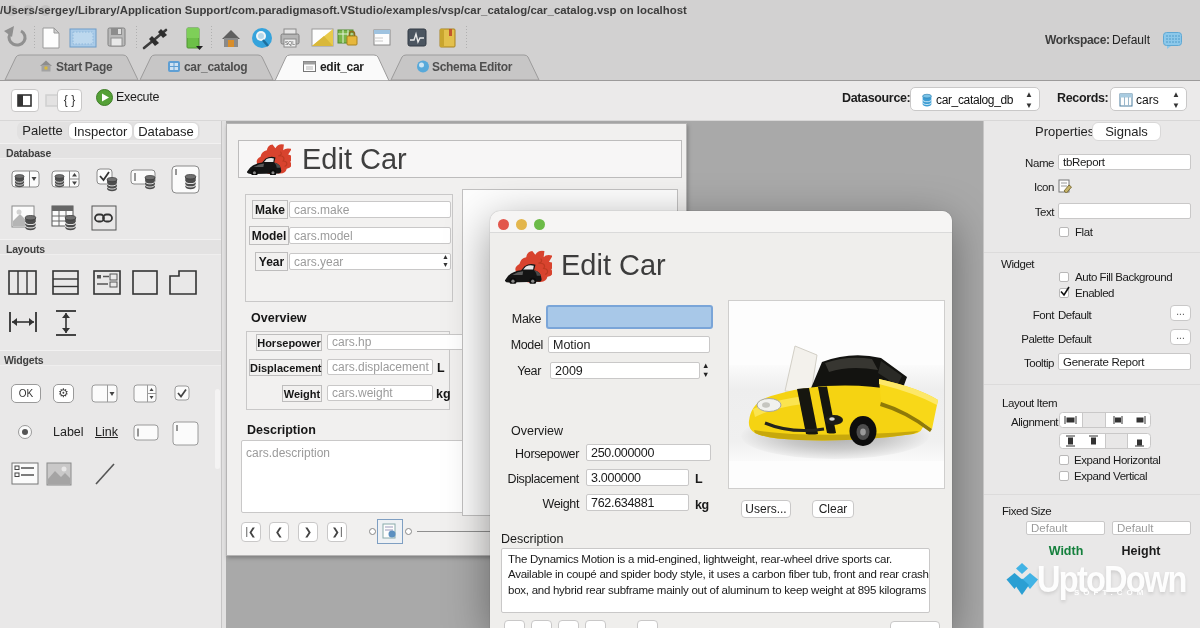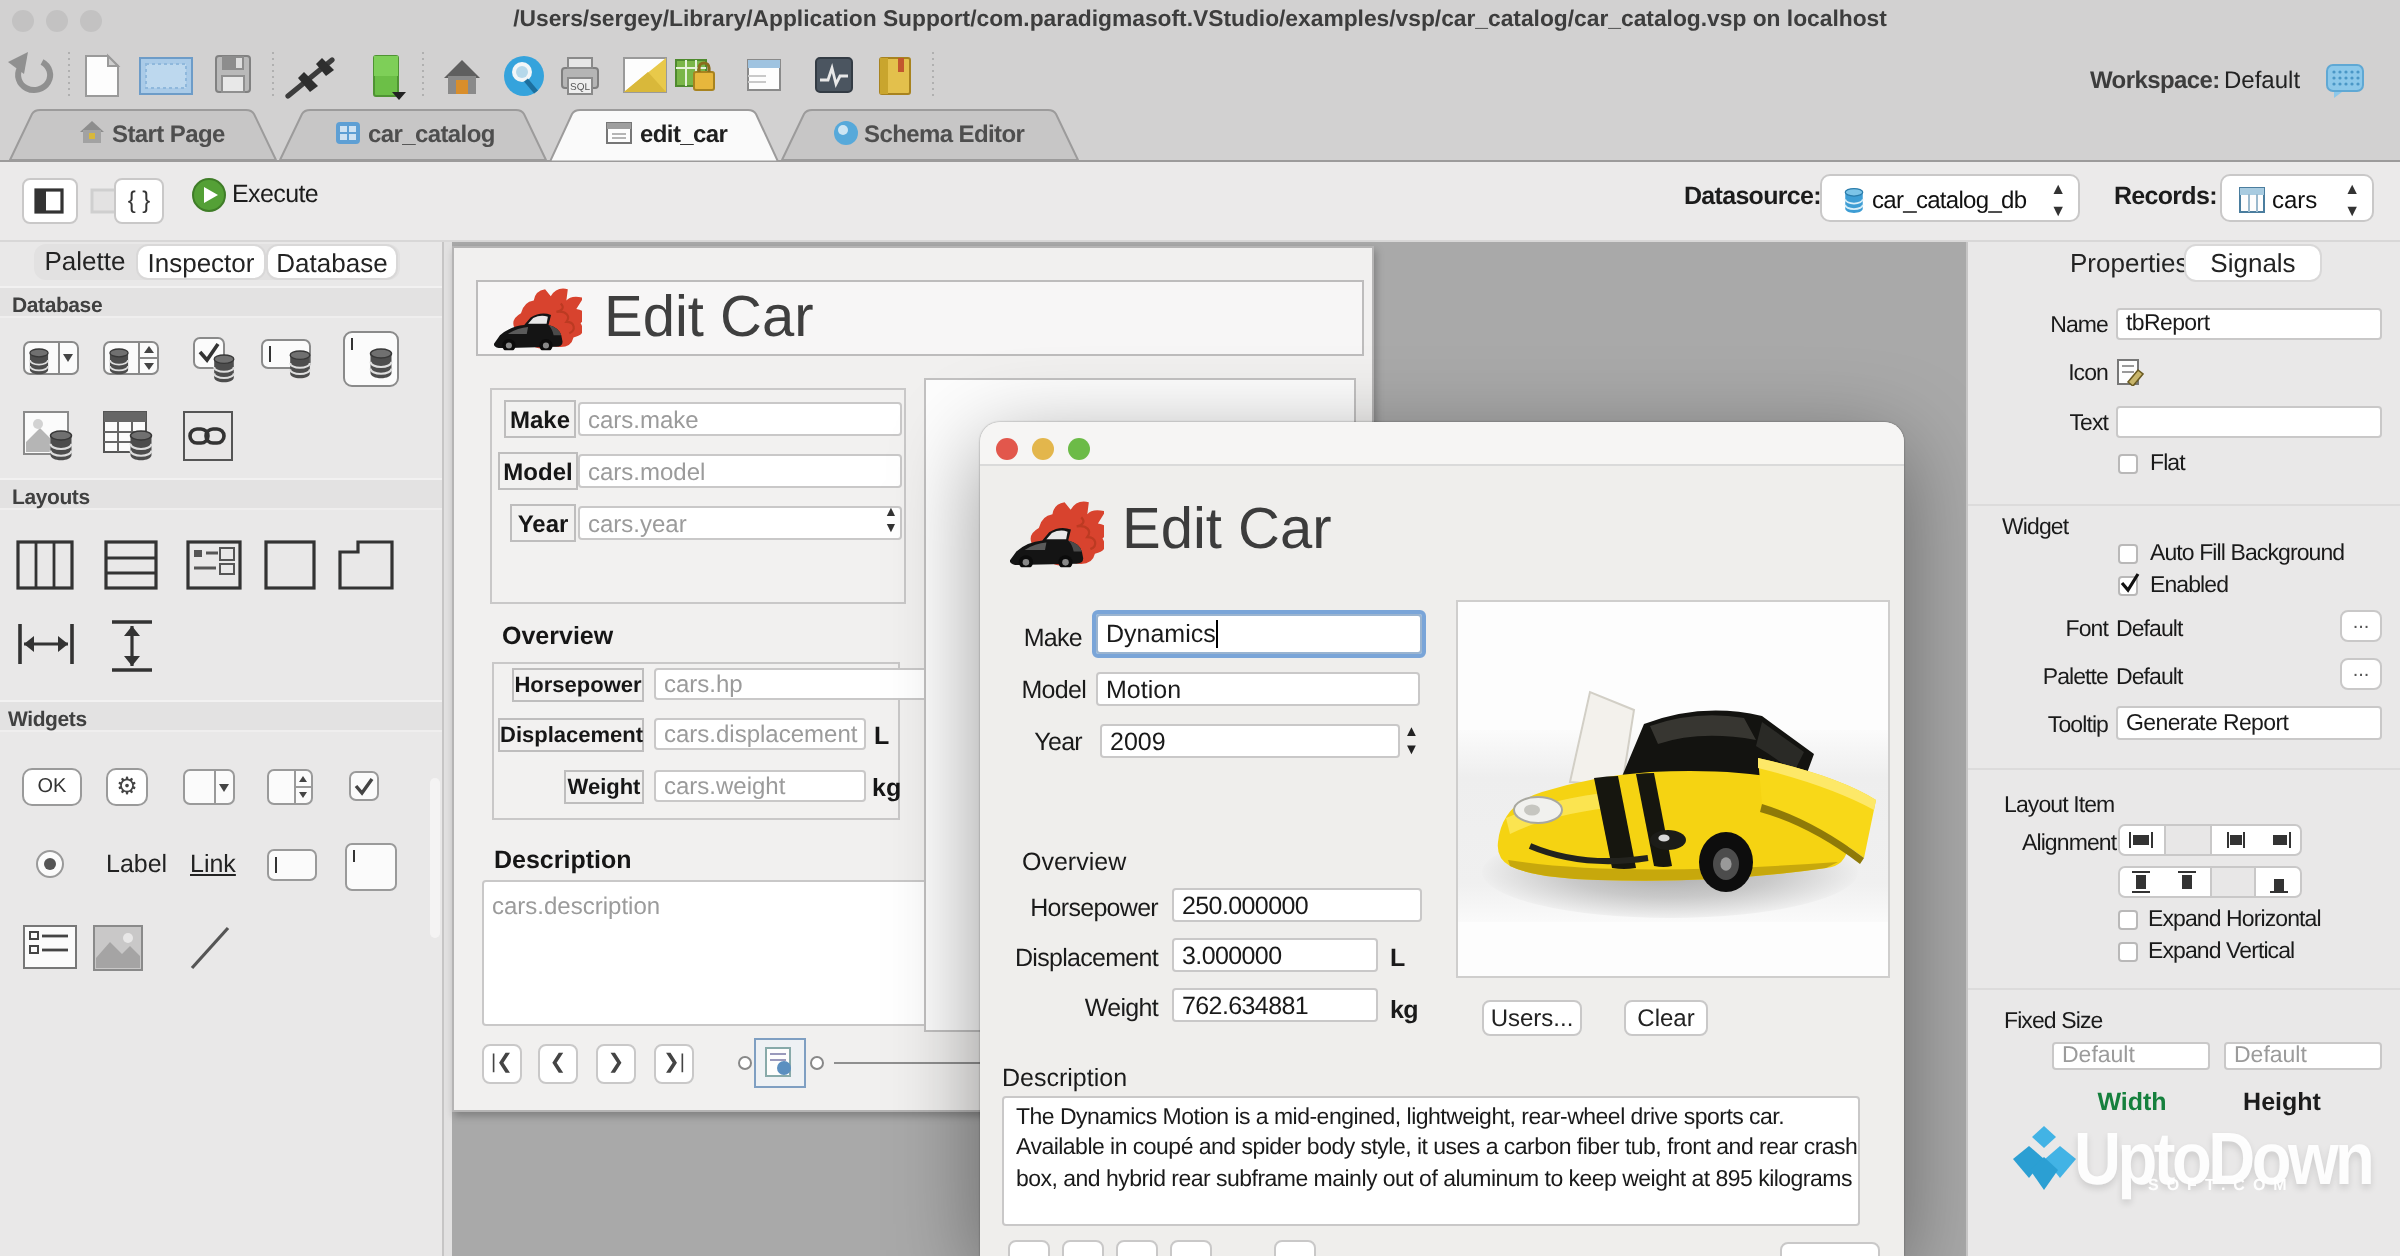--- a/index.html
+++ b/index.html
@@ -52,21 +52,21 @@
           <circle cx="44" cy="33" r="2.4" fill="#888"></circle>
 </g>
 </symbol>
 </defs>
 </svg>
 
 <div class="abs" id="titlebar">
  <div class="abs tl" style="left:6px;top:5px"></div>
  <div class="abs tl" style="left:23px;top:5px"></div>
  <div class="abs tl" style="left:40px;top:5px"></div>
- <div class="abs ttext" style="left:0;top:4px;width:1200px;text-align:center">/Users/sergey/Library/Application Support/com.paradigmasoft.VStudio/examples/vsp/car_catalog/car_catalog.vsp on localhost</div>
+ <div class="abs ttext" style="left:0;top:4px;width:1200px;text-align:left">/Users/sergey/Library/Application Support/com.paradigmasoft.VStudio/examples/vsp/car_catalog/car_catalog.vsp on localhost</div>
 </div>
 
 <div class="abs" id="toolbar">
  <svg class="abs" style="left:0;top:0" width="480" height="32" viewBox="0 0 480 32">
 
   <path d="M10 12 A8 7.5 0 1 0 21 9" fill="none" stroke="#909090" stroke-width="3"></path>
   <path d="M14 4 L12 15 L4 9 Z" fill="#909090"></path>
   <line x1="34.5" y1="4" x2="34.5" y2="28" stroke="#b0b0b0" stroke-dasharray="1 2"></line>
 
   <path d="M43 6 h11 l5 5 v15 h-16 z" fill="#fdfdfd" stroke="#9a9a9a"></path>
@@ -429,21 +429,20 @@
  <div class="abs" style="left:0;top:0;width:462px;height:22px;background:#f6f5f4;border-bottom:1px solid #dadada;border-radius:10px 10px 0 0"></div>
  <div class="abs" style="left:8px;top:7.5px;width:11px;height:11px;border-radius:50%;background:#e2574c"></div>
  <div class="abs" style="left:26px;top:7.5px;width:11px;height:11px;border-radius:50%;background:#e3b64c"></div>
  <div class="abs" style="left:44px;top:7.5px;width:11px;height:11px;border-radius:50%;background:#6cbb47"></div>
  <svg class="abs" style="left:15px;top:39px" width="47" height="34" viewBox="0 0 62 44">
       <use href="#carlogo"></use>
     </svg>
  <div class="abs" style="left:71px;top:38px;font-size:29px;color:#3c3c3c">Edit Car</div>
  <div class="abs lbl13" style="left:0px;top:101px;width:51px;text-align:right">Make</div>
  <div class="abs" style="left:56px;top:94px;width:167px;height:24px;border:2px solid #7aa5d8;border-radius:3px;background:#a8c8e8"></div>
- <div class="abs fld" style="left:58px;top:96px;width:163px;height:20px;line-height:19px;font-size:12.5px;border-color:#9ab4d0">Dynamics<span style="border-left:1px solid #000;margin-left:0px"></span></div>
  <div class="abs lbl13" style="left:0px;top:127px;width:53px;text-align:right">Model</div>
  <div class="abs fld" style="left:58px;top:125px;width:162px;height:17px;line-height:16px;font-size:12.5px">Motion</div>
  <div class="abs lbl13" style="left:0px;top:153px;width:51px;text-align:right">Year</div>
  <div class="abs fld" style="left:60px;top:151px;width:150px;height:17px;line-height:16px;font-size:12.5px">2009</div>
  <div class="abs" style="left:212px;top:151px;font-size:7.5px;color:#222;line-height:8.5px">▲<br>▼</div>
  <div class="abs" style="left:21px;top:213px;font-size:12.5px;color:#1a1a1a">Overview</div>
  <div class="abs lbl13" style="left:0px;top:236px;width:89px;text-align:right">Horsepower</div>
  <div class="abs fld" style="left:96px;top:233px;width:125px;height:17px;line-height:16px;font-size:12.5px;letter-spacing:-0.3px">250.000000</div>
  <div class="abs lbl13" style="left:0px;top:261px;width:89px;text-align:right">Displacement</div>
  <div class="abs fld" style="left:96px;top:258px;width:103px;height:17px;line-height:16px;font-size:12.5px;letter-spacing:-0.3px">3.000000</div>

